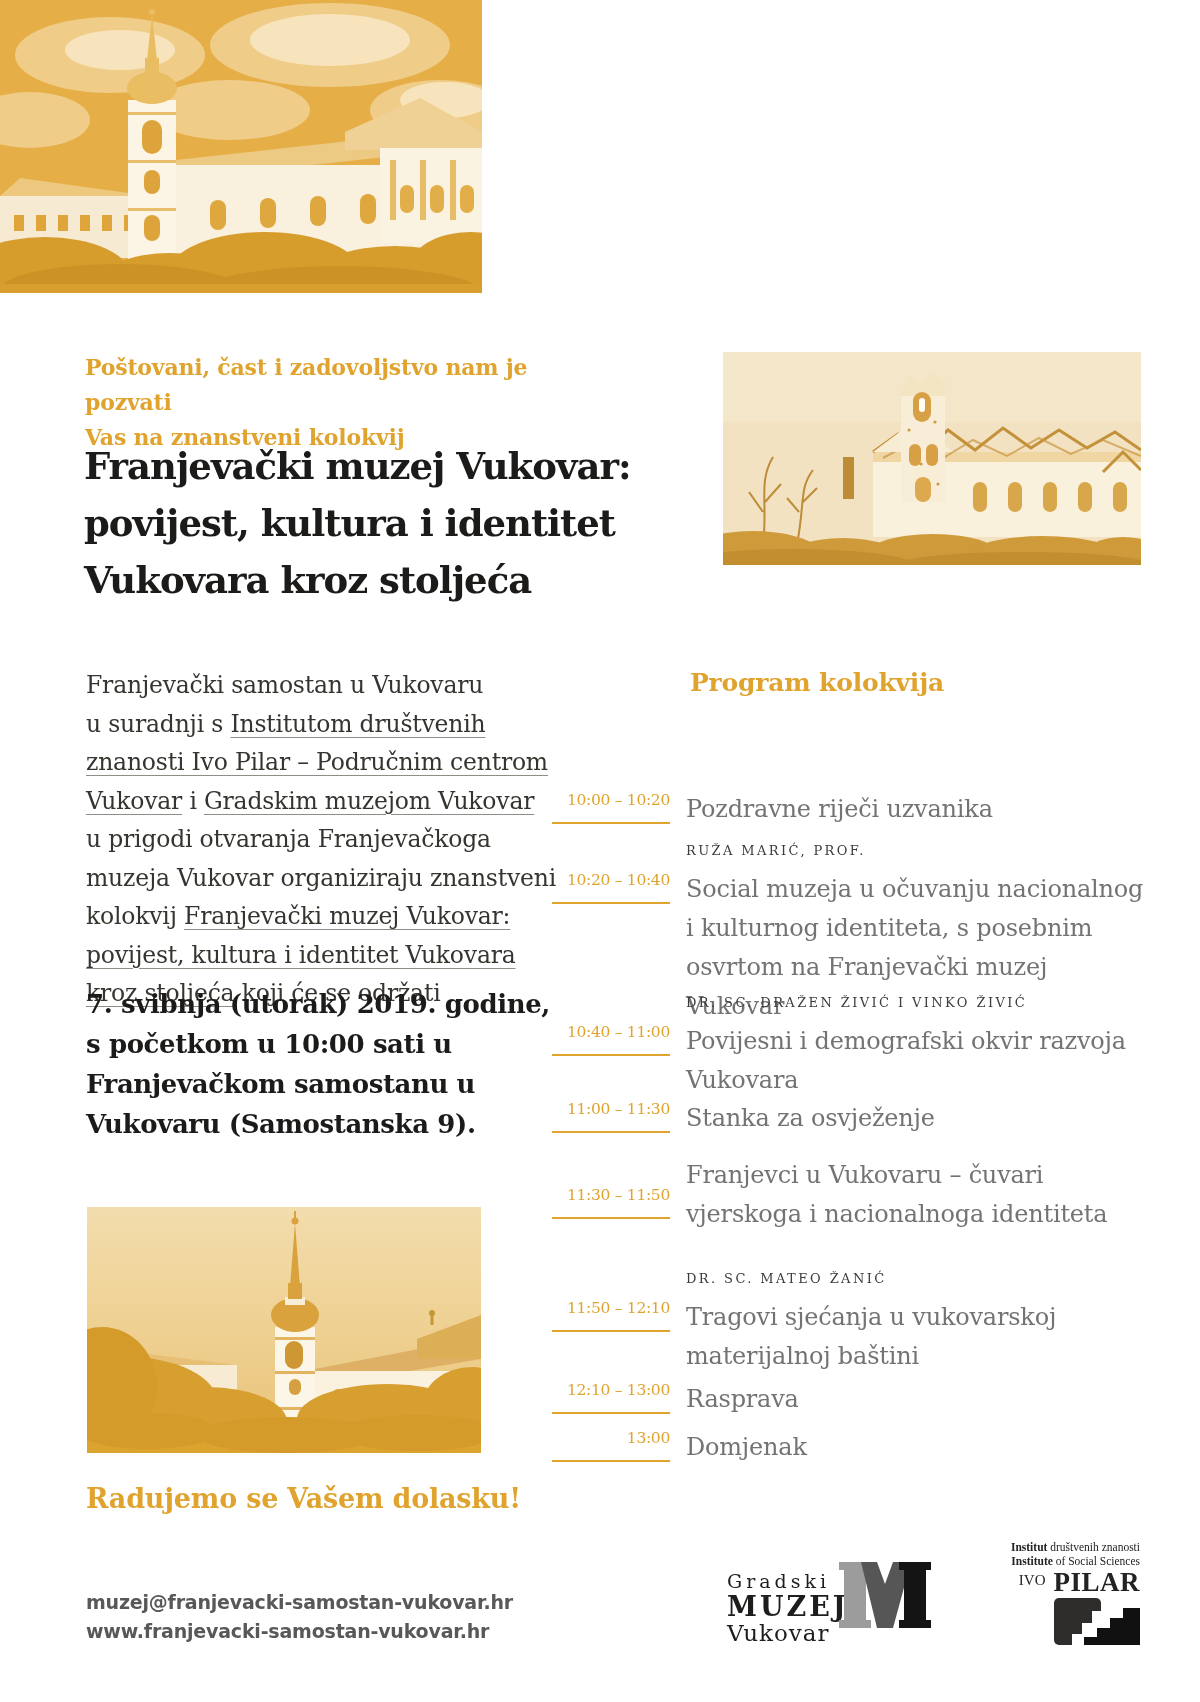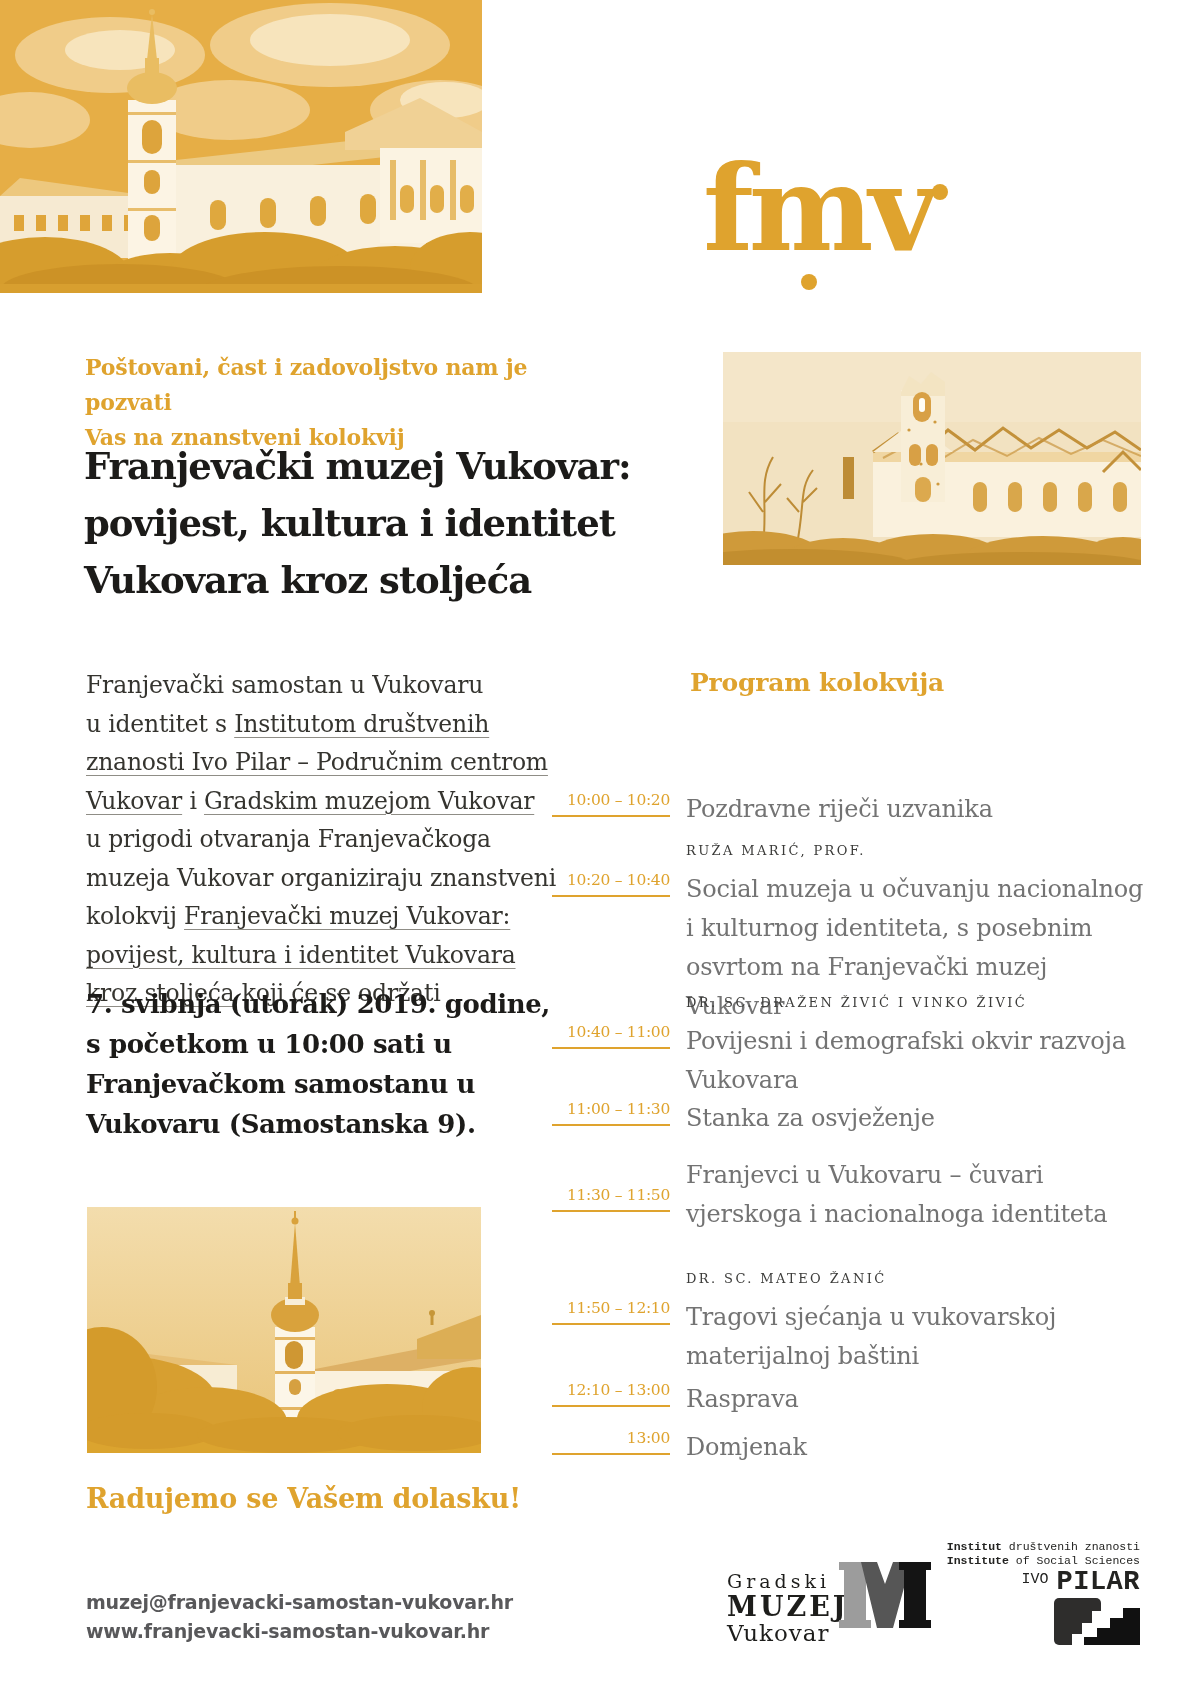--- a/index.html
+++ b/index.html
@@ -43,35 +43,35 @@
   .program-rows{position:absolute;inset:0;}
   .prow{position:absolute;left:552px;display:flex;align-items:flex-start;width:600px;}
   .prow:nth-child(1){top:790px}
   .prow:nth-child(2){top:841px}
   .prow:nth-child(3){top:993px}
   .prow:nth-child(4){top:1099px}
   .prow:nth-child(5){top:1156px}
   .prow:nth-child(6){top:1269px}
   .prow:nth-child(7){top:1380px}
   .prow:nth-child(8){top:1428px}
-  .ptime{flex:none;width:118px;text-align:right;color:var(--gold);font-size:15.5px;font-weight:500;line-height:20px;letter-spacing:-0.3px;padding-bottom:5px;border-bottom:2px solid var(--gold);}
+  .ptime{flex:none;width:118px;text-align:right;color:var(--gold);font-size:15.5px;font-weight:500;line-height:20px;letter-spacing:-0.3px;padding-bottom:12px;border-bottom:2px solid var(--gold);}
   .prow.has-speaker .ptime{margin-top:29px;}
   .pbody{margin-left:16px;width:470px;}
   .pspeaker{color:var(--speaker);font-size:13px;font-weight:400;letter-spacing:2.4px;line-height:20px;margin-bottom:9px;text-transform:uppercase;}
   .ptitle{color:#737373;font-size:24px;line-height:39px;letter-spacing:-0.2px;}
 
   
   .muzej-logo{left:727px;top:1558px;display:flex;align-items:flex-start;color:#1d1d1b;}
   .m-text{width:104px;}
   .m-line1{font-size:19px;letter-spacing:4px;line-height:22px;margin-top:12px;}
   .m-line2{font-size:27px;font-weight:700;letter-spacing:3px;line-height:29px;}
   .m-line3{font-size:23px;letter-spacing:1px;line-height:25px;}
   .m-mono{margin-left:6px;margin-top:2px;}
 
-  .pilar-logo{left:935px;top:1540px;width:205px;text-align:right;color:#232321;font-family:Liberation Mono, monospace;}
+  .pilar-logo{left:935px;top:1540px;width:205px;text-align:right;color:#232321;font-family:Liberation Serif, serif;}
   .p-small{font-size:11.5px;line-height:14px;letter-spacing:0;}
   .p-small b{font-weight:700;}
   .p-row{display:flex;justify-content:flex-end;align-items:flex-start;margin-top:2px;}
   .p-ivo{font-size:15px;line-height:12px;margin-top:4px;margin-right:8px;}
   .p-name{font-size:27px;font-weight:800;line-height:24px;letter-spacing:0.5px;}
   .p-stairs{margin-top:4px;}
 </style>
 </head>
 <body>
 
@@ -145,23 +145,20 @@
         <ellipse cx="470" cy="268" rx="60" ry="36"></ellipse>
       </g>
       <g fill="#cc9226">
           <ellipse cx="120" cy="290" rx="120" ry="26"></ellipse>
           <ellipse cx="340" cy="292" rx="140" ry="26"></ellipse>
         </g>
       <rect y="284" width="482" height="9" fill="#d89f2f"></rect>
     </svg>
   </div>
 
-  <div class="abs fmv">
-    <span class="lt">f</span><span class="lt m-dot">m</span><span class="lt">v<span class="v-dot"></span></span>
-  </div>
 
   <div class="abs intro">
       <div>Poštovani, čast i zadovoljstvo nam je pozvati</div>
       <div>Vas na znanstveni kolokvij</div>
     </div>
 
   <h1 class="abs headline">
       <div>Franjevački muzej Vukovar:</div>
       <div>povijest, kultura i identitet</div>
       <div>Vukovara kroz stoljeća</div>
@@ -213,21 +210,21 @@
       <g fill="#c28e2f">
           <ellipse cx="70" cy="213" rx="120" ry="16"></ellipse>
           <ellipse cx="300" cy="214" rx="130" ry="14"></ellipse>
         </g>
       <polyline points="380,120 400,100 418,118" fill="none" stroke="#c3913a" stroke-width="3"></polyline>
     </svg>
   </div>
 
   <div class="abs bodytext">
       <div><span>Franjevački samostan u Vukovaru</span></div>
-      <div><span>u identitet s </span><span class="u">Institutom društvenih</span></div>
+      <div><span>u suradnji s </span><span class="u">Institutom društvenih</span></div>
       <div><span class="u">znanosti Ivo Pilar – Područnim centrom</span></div>
       <div><span class="u">Vukovar</span><span> i </span><span class="u">Gradskim muzejom Vukovar</span></div>
       <div><span>u prigodi otvaranja Franjevačkoga</span></div>
       <div><span>muzeja Vukovar organiziraju znanstveni</span></div>
       <div><span>kolokvij </span><span class="u">Franjevački muzej Vukovar:</span></div>
       <div><span class="u">povijest, kultura i identitet Vukovara</span></div>
       <div><span class="u">kroz stoljeća</span><span> koji će se održati</span></div>
     </div>
 
   <div class="abs dateblock">

